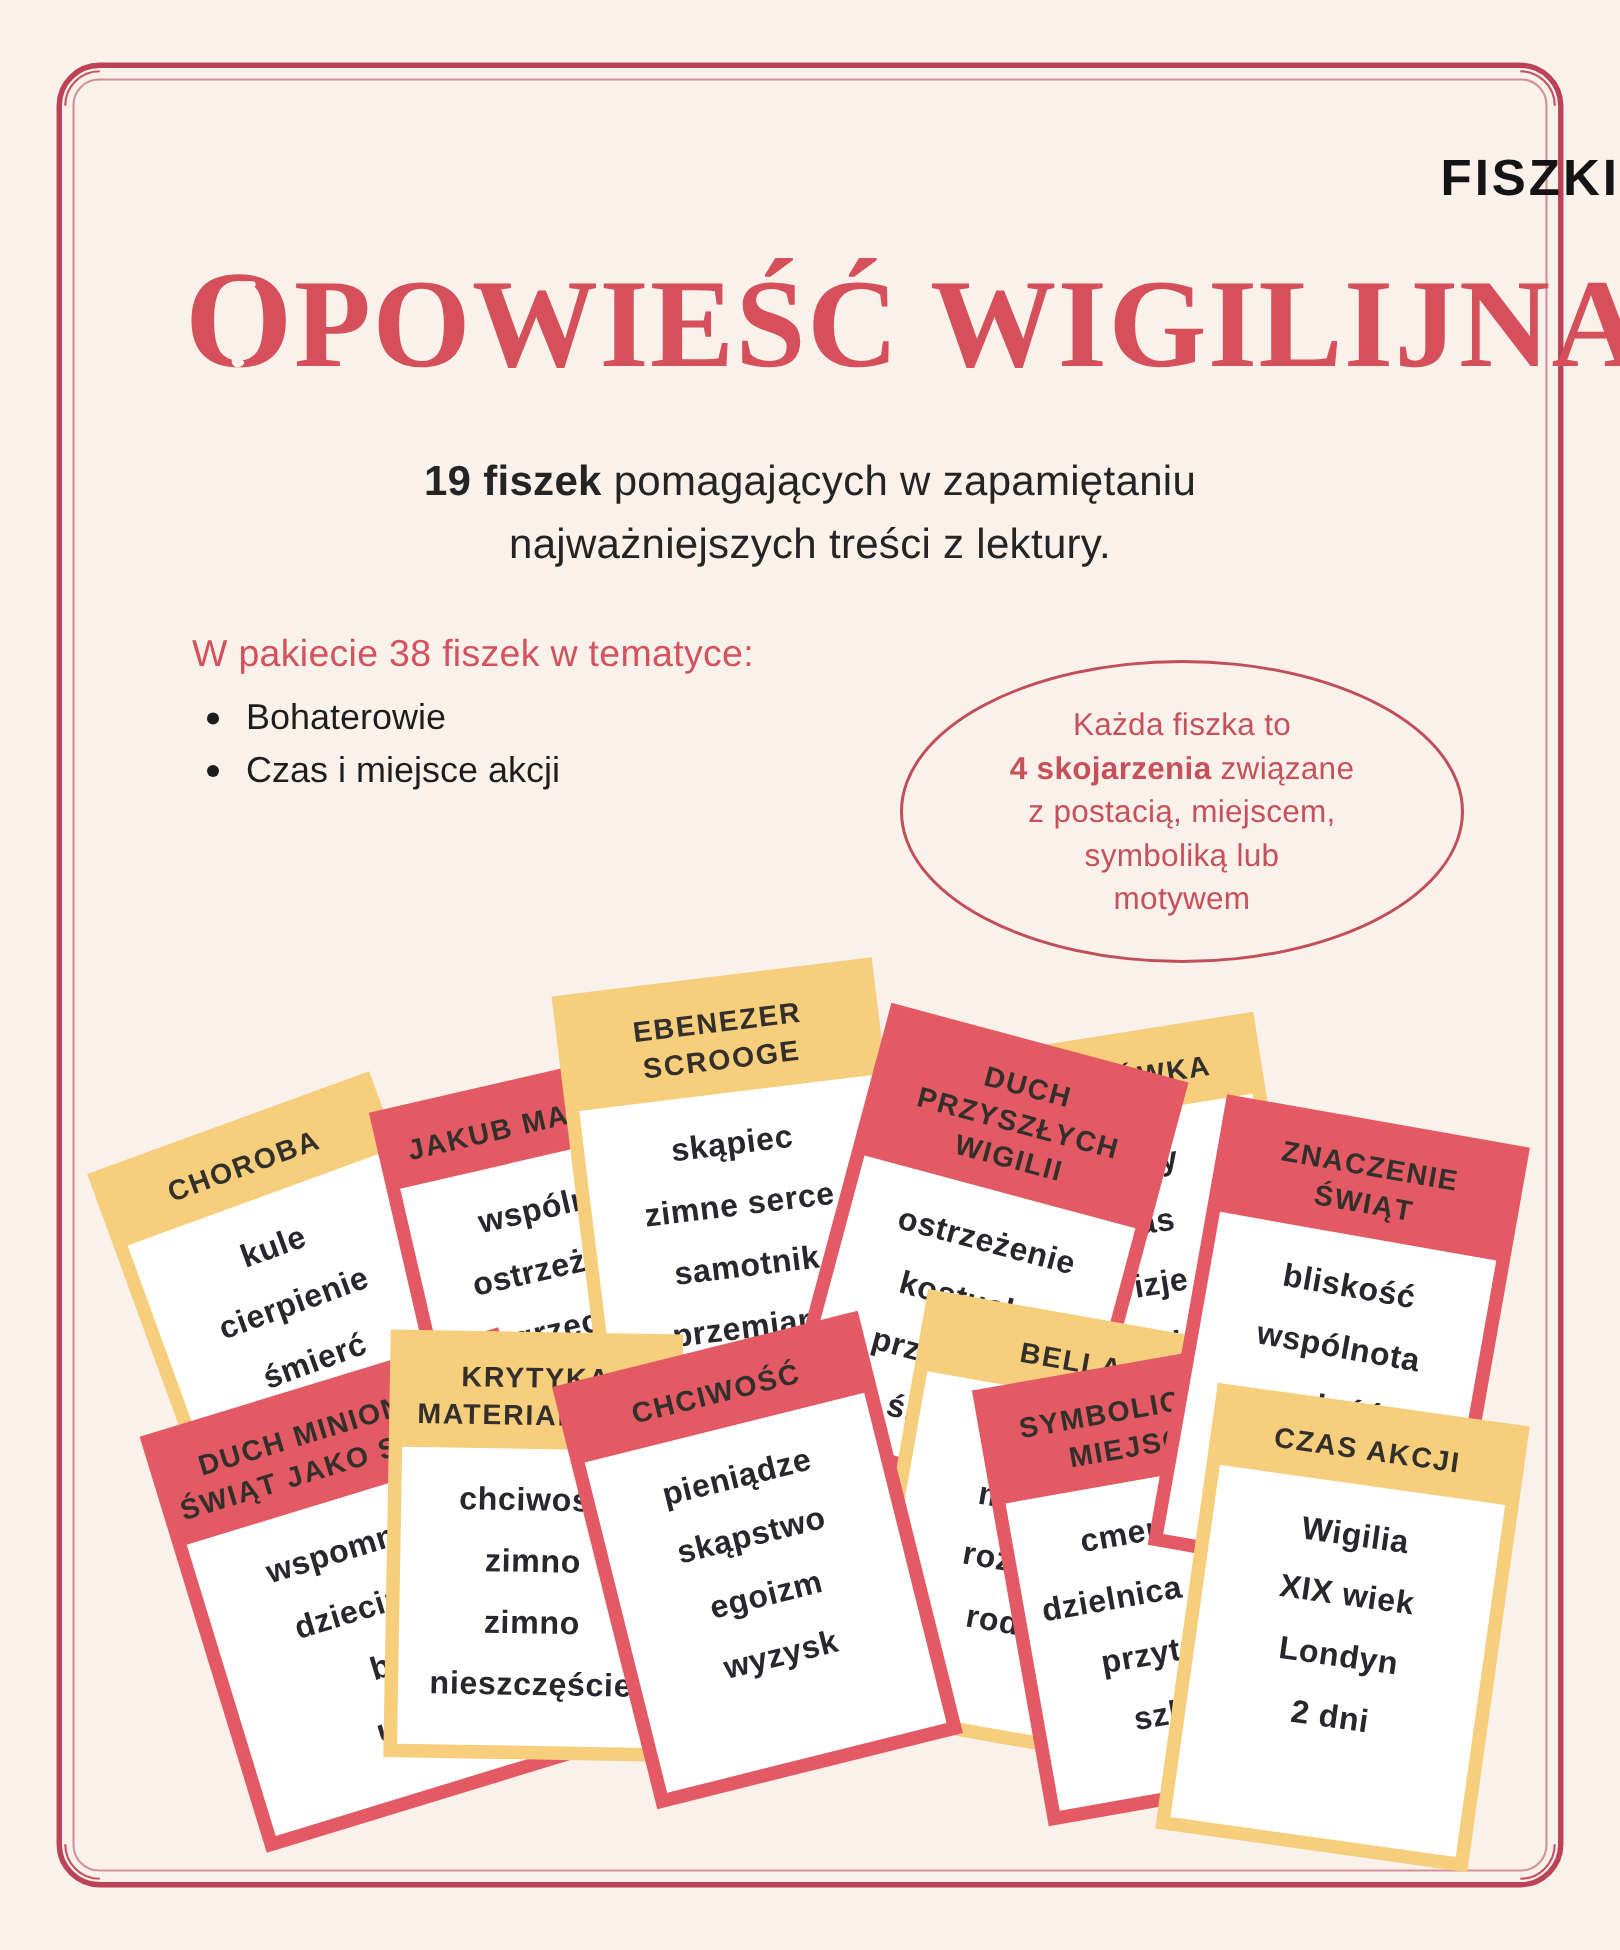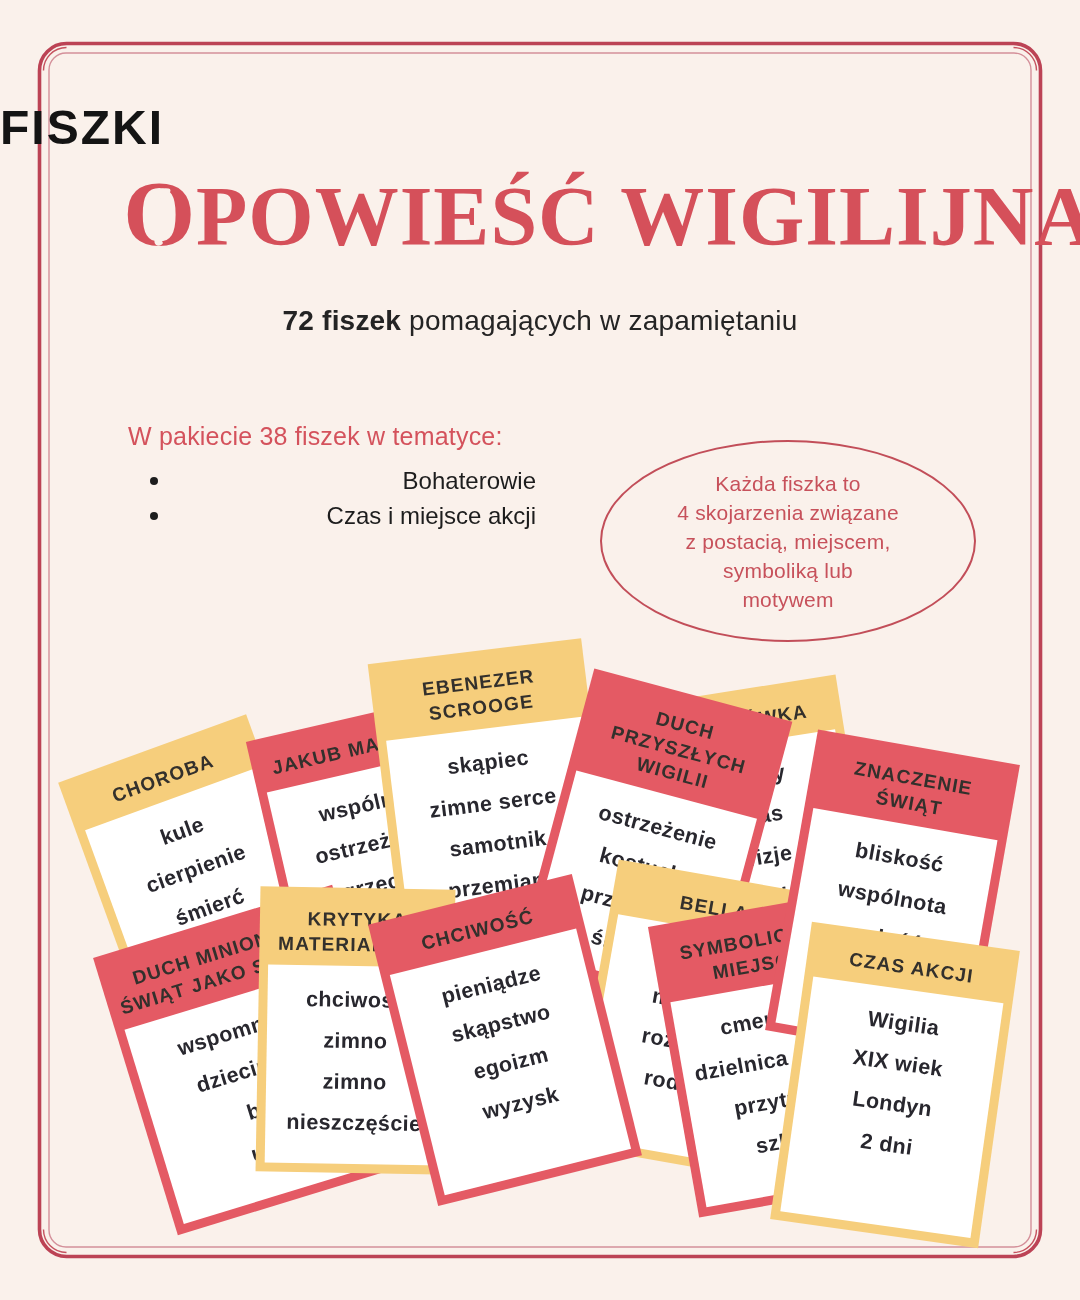--- a/index.html
+++ b/index.html
@@ -6,59 +6,59 @@
   body{
     width:1080px;height:1300px;position:relative;overflow:hidden;
     background:#FAF1EB;
     font-family:"Liberation Sans","DejaVu Sans",sans-serif;
     color:#232323;
   }
   .frame-svg{position:absolute;inset:0;pointer-events:none;}
 
   
   .eyebrow{
-    position:absolute;top:100px;left:0;width:100%;text-align:left;
-    font-size:48px;font-weight:bold;letter-spacing:2px;color:#141414;
+    position:absolute;top:100px;left:0;width:100%;text-align:right;
+    font-size:34px;font-weight:bold;letter-spacing:2px;color:#141414;
   }
   .main-title{
     position:absolute;top:152px;left:0;width:100%;text-align:right;
     font-family:"Liberation Serif","DejaVu Serif",serif;
     font-weight:bold;font-size:84px;letter-spacing:1px;color:#D5505A;
     margin:16px;white-space:nowrap;
   }
   .t-initial{position:relative;display:inline-block;font-size:1.1em;line-height:0.9;}
   .t-initial svg{position:absolute;left:53%;top:52%;transform:translate(-50%,-50%);}
   .subtitle{
     position:absolute;top:300px;left:0;width:100%;text-align:center;
     font-size:28px;line-height:42px;color:#242424;letter-spacing:0.2px;
   }
   .subtitle b{font-weight:bold;}
 
   
   .topics{position:absolute;left:128px;top:422px;width:420px;}
   .topics h2{
     margin:0 0 10px 0;font-size:25px;font-weight:normal;color:#D4525C;letter-spacing:0.2px;
   }
-  .topics ul{list-style:none;margin:12px;padding:0;text-align:right;}
+  .topics ul{list-style:none;margin:0;padding:0;}
   .topics li{
     position:relative;padding-left:36px;font-size:24px;line-height:35px;color:#1d1d1d;
   }
   .topics li::before{
     content:"";position:absolute;left:10px;top:14px;width:8px;height:8px;border-radius:50%;
     background:#1d1d1d;
   }
 
   
   .badge{
     position:absolute;left:600px;top:440px;width:372px;height:198px;
     border:2px solid #C24E59;border-radius:50%;
     display:flex;align-items:center;justify-content:center;text-align:center;
   }
   .badge-text{font-size:21px;line-height:29px;color:#C7515B;letter-spacing:0.2px;}
-  .badge-text b{font-weight:normal;}
+  .badge-text b{font-weight:bold;}
 
   
   .card{
     position:absolute;box-sizing:border-box;padding:9px;
     display:flex;flex-direction:column;
   }
   .card.yellow{background:#F6CE7C;}
   .card.red{background:#E45A64;}
   .card .hd{
     margin:0;text-align:center;font-size:19px;font-weight:bold;letter-spacing:1.2px;
@@ -99,21 +99,22 @@
   <path d="M 66.5 1252.5 A 23 23 0 0 1 43.5 1229.5" fill="none" stroke="#C5525F" stroke-width="1.4"></path>
 </svg>
 
 <div class="eyebrow">FISZKI</div>
 
 <h1 class="main-title"><span class="t-initial"><span>O</span><svg width="30" height="62" viewBox="0 0 36 88" fill="none" stroke="#FAF1EB" stroke-width="6" stroke-linecap="round">
         <path d="M 27 8 C 10 6 4 20 13 29 C 20 36 27 30 22 24 C 18 19 11 23 15 30 C 22 44 23 58 11 78 C 9 82 12 85 16 82"></path>
       </svg></span><span>POWIEŚĆ WIGILIJNA</span></h1>
 
 <div class="subtitle">
-  <span><b>72 fiszek</b><span> pomagających w zapamiętaniu</span></span><br>
+  <span><b>19 fiszek</b><span> pomagających w zapamiętaniu</span></span><br>
+  <span>najważniejszych treści z lektury.</span>
 </div>
 
 <div class="topics">
   <h2>W pakiecie 38 fiszek w tematyce:</h2>
   <ul id="topics-list">
       <li>Bohaterowie</li>
       <li>Czas i miejsce akcji</li>
     </ul>
 </div>
 

